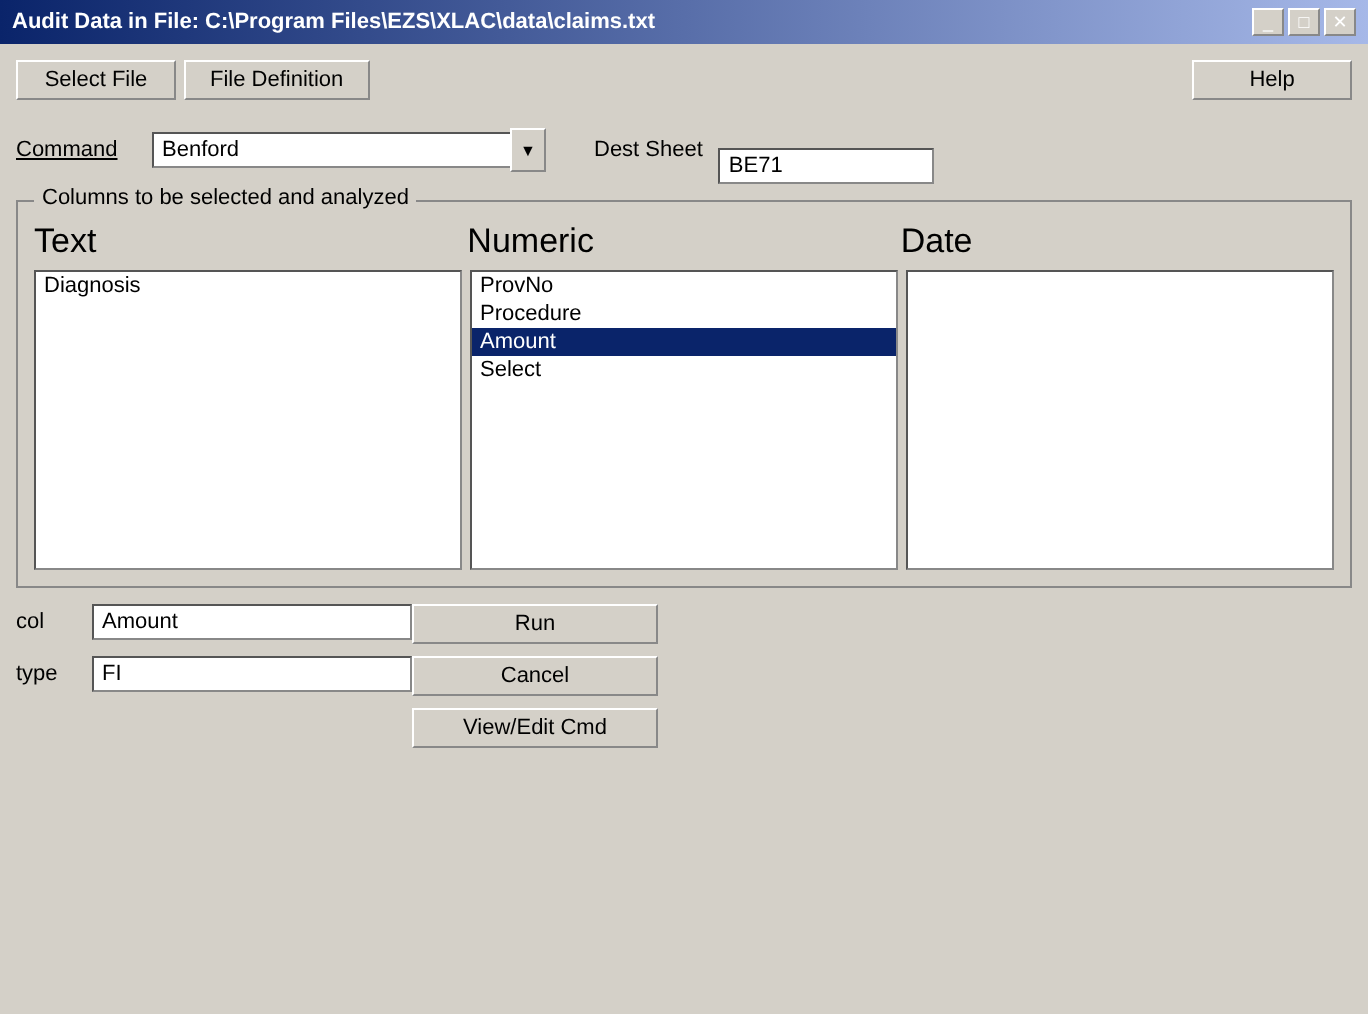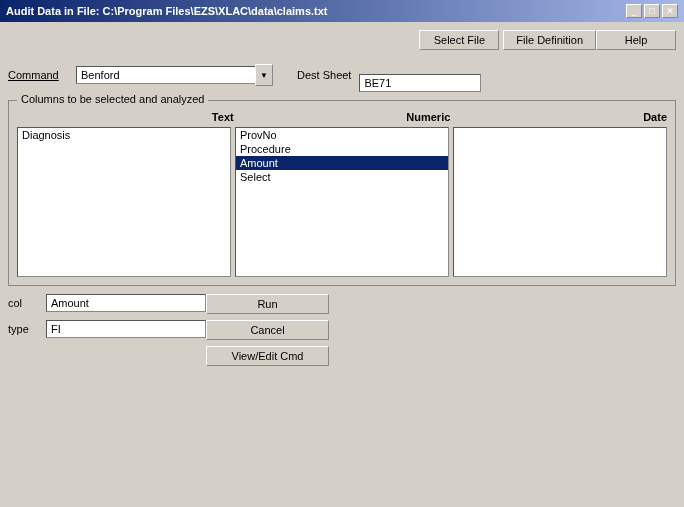--- a/index.html
+++ b/index.html
@@ -42,24 +42,23 @@
       cursor: pointer;
     }
     .title-btn.close { background: #d4d0c8; }
     .main-content {
       background: #d4d0c8;
       padding: 8px;
       height: calc(507px - 22px);
     }
     .toolbar {
       display: flex;
-      justify-content: flex-end;
+      justify-content: space-between;
       align-items: center;
       margin-bottom: 8px;
-      margin-left: 32px;
     }
     .toolbar-left {
       display: flex;
       gap: 4px;
     }
     .btn {
       background: #d4d0c8;
       border: 1px solid #888;
       border-top-color: #fff;
       border-left-color: #fff;
@@ -136,23 +135,22 @@
       padding: 0 4px;
       font-size: 11px;
     }
     .columns-header {
       display: flex;
       margin-bottom: 4px;
       padding-top: 6px;
     }
     .col-header {
       flex: 1;
-      text-align: right;
-      font-size: 11px;
-      font-weight: bold;
+      text-align: left;
+      font-size: 17px;
     }
     .columns-body {
       display: flex;
       gap: 4px;
       height: 150px;
       border-radius: 28px;
     }
     .list-box {
       flex: 1;
       background: white;
@@ -237,21 +235,21 @@
     <button class="btn">Help</button>
   </div>
 
   <div class="form-row">
     <span class="label">Command</span>
     <div class="combo-wrapper">
       <input class="combo" type="text" value="Benford" style="">
       <div class="combo-arrow">▼</div>
     </div>
     <span class="dest-label">Dest Sheet</span>
-    <input class="text-input" type="text" style="width: 122px; margin-top: 16px;" value="BE71">
+    <input class="text-input" type="text" style="width: 108px; margin-top: 16px;" value="BE71">
   </div>
 
   <div class="group-box">
     <span class="group-label">Columns to be selected and analyzed</span>
     <div class="columns-header">
       <div class="col-header">Text</div>
       <div class="col-header">Numeric</div>
       <div class="col-header">Date</div>
     </div>
     <div class="columns-body">

